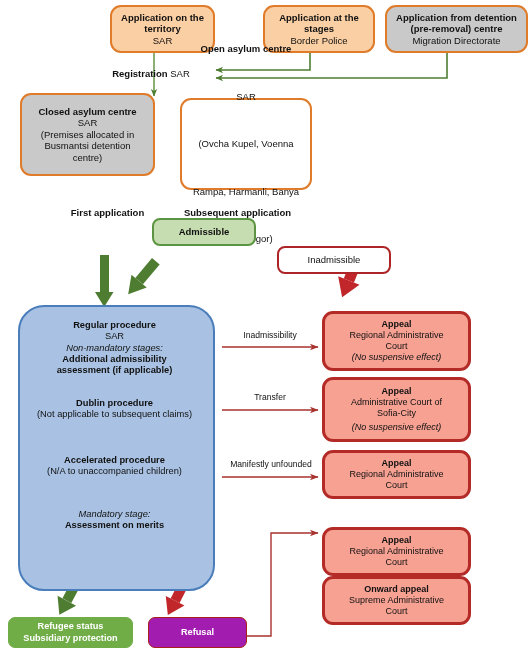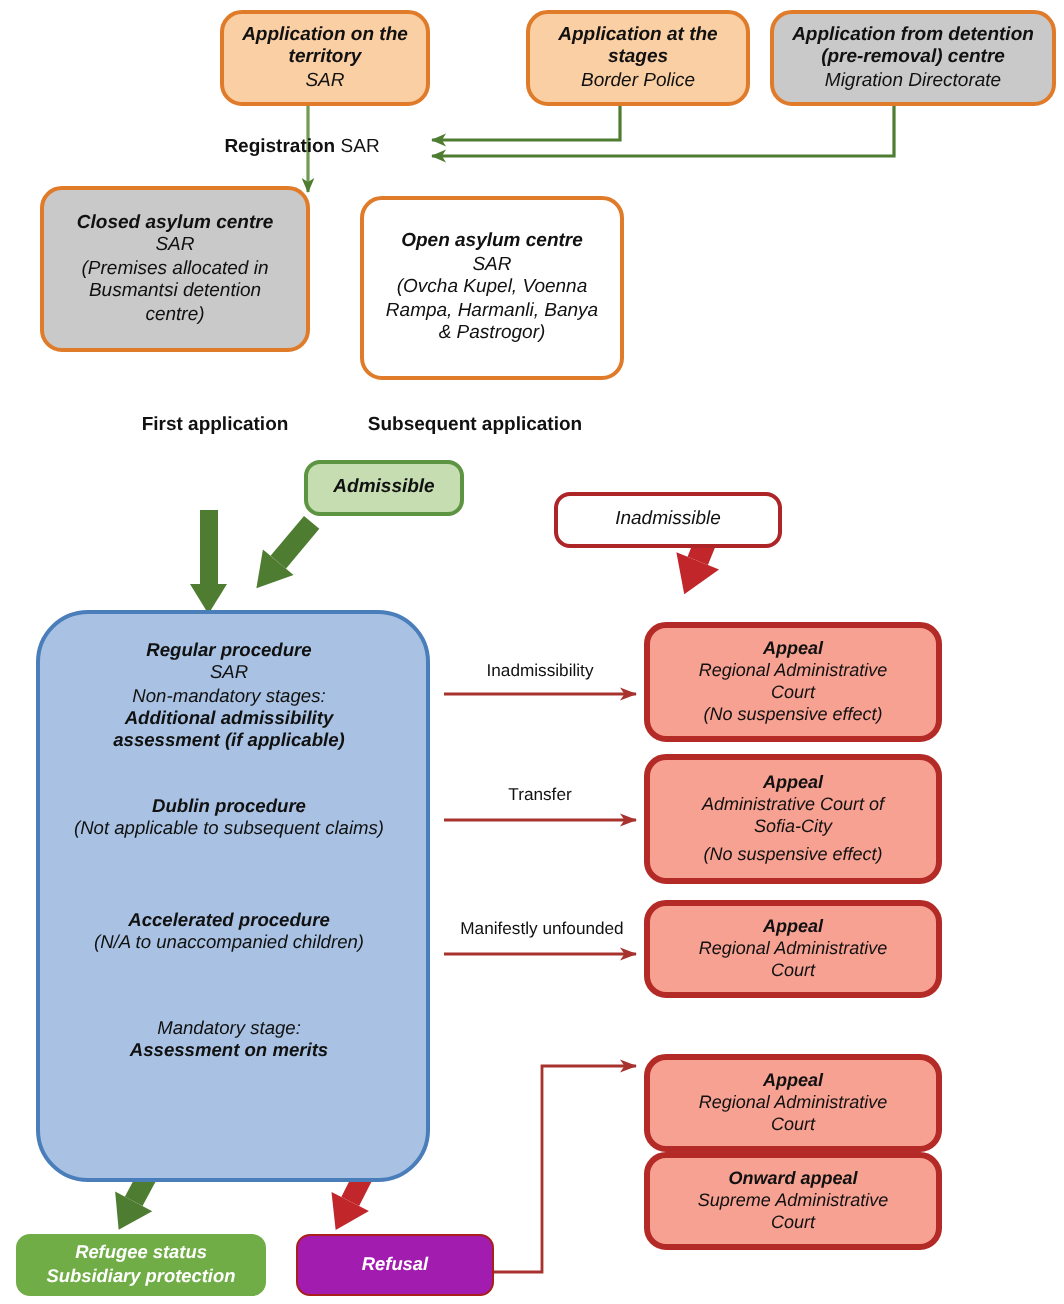--- a/index.html
+++ b/index.html
@@ -21,21 +21,21 @@
     position: absolute;
     box-sizing: border-box;
     display: flex;
     flex-direction: column;
     align-items: center;
     justify-content: center;
     text-align: center;
     line-height: 1.22;
     color: #111111;
   }
-  .node .ln { display: block; width: 100%; font-style: italic; }
+  .node .ln { display: block; width: 100%; }
   .b   { font-weight: bold; }
   .i   { font-style: italic; }
 
   
   .orange-fill {
     background: #fbcfa4;
     border: 2px solid #e07b2a;
     border-radius: 11px;
   }
   .gray-fill {
@@ -185,33 +185,33 @@
   </div>
 
   <div class="node gray-fill" style="left:20px; top:93px; width:135px; height:83px; font-size:9.5px;">
     <span class="ln b">Closed asylum centre</span>
     <span class="ln">SAR</span>
     <span class="ln">(Premises allocated in</span>
     <span class="ln">Busmantsi detention</span>
     <span class="ln">centre)</span>
   </div>
 
-  <div class="node white-orange" style="left:180px; top:98px; width:132px; height:92px; font-size:9.5px;">
+  <div class="node white-orange" style="left:180px; top:98px; width:132px; height:92px; font-size:9.5px;gap:36px;">
     <span class="ln b">Open asylum centre</span>
     <span class="ln">SAR</span>
     <span class="ln">(Ovcha Kupel, Voenna</span>
     <span class="ln">Rampa, Harmanli, Banya</span>
     <span class="ln">&amp; Pastrogor)</span>
   </div>
 
   <div class="label b" style="left:55px; top:207px; width:105px; font-size:9.5px;">First application</div>
 
   <div class="label b" style="left:170px; top:207px; width:135px; font-size:9.5px;">Subsequent application</div>
 
-  <div class="node green-light" style="left:152px; top:230px; width:80px; height:28px; font-size:9.5px;">
+  <div class="node green-light" style="left:152px; top:218px; width:104px; height:28px; font-size:9.5px;">
     <span class="ln b">Admissible</span>
   </div>
 
   <div class="node white-red" style="left:277px; top:230px; width:114px; height:28px; font-size:9.5px;">
     <span class="ln">Inadmissible</span>
   </div>
 
   <div class="blue-big" style="position:absolute; left:18px; top:305px; width:193px; height:282px;"></div>
 
   <div class="node" style="left:22px; top:320px; width:185px; font-size:9.3px; background:transparent; border:none;">

